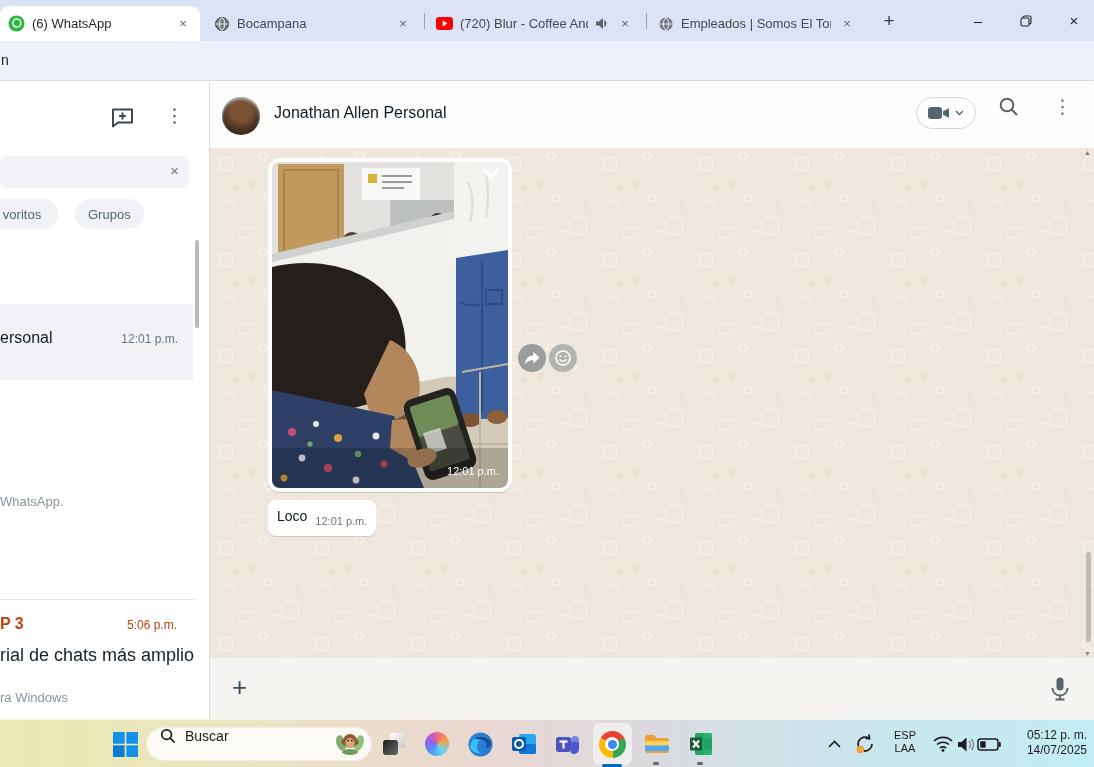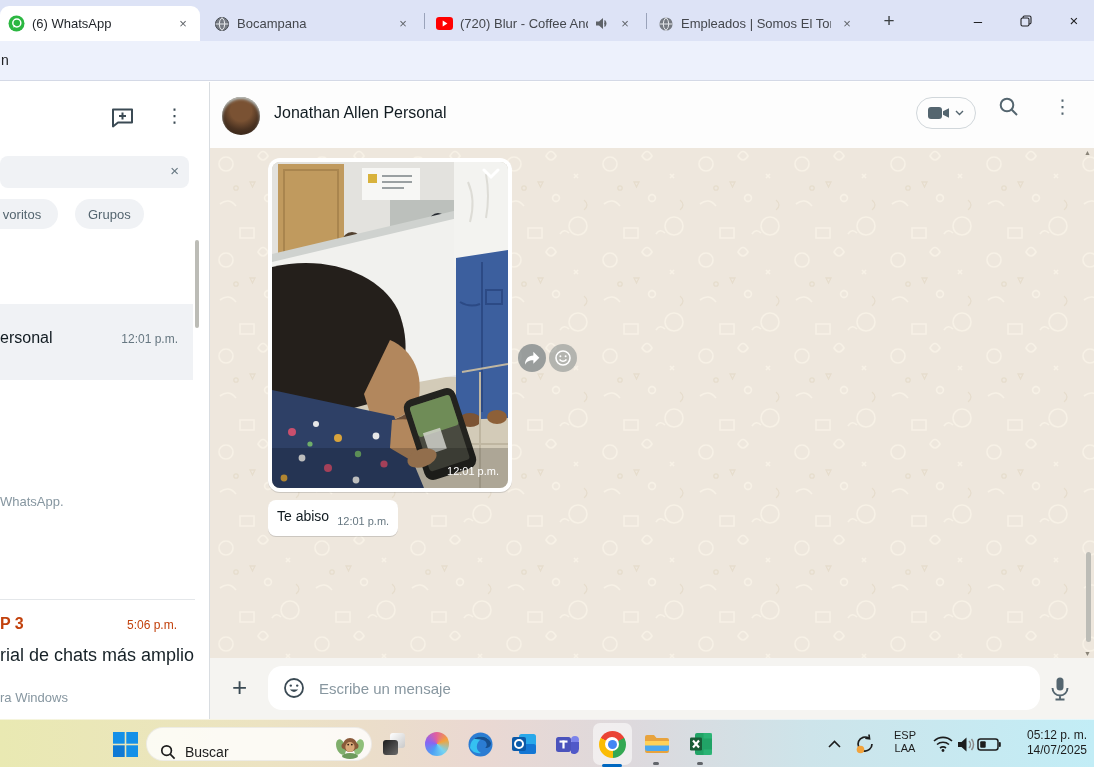--- a/index.html
+++ b/index.html
@@ -34,21 +34,21 @@
 .tail:before{content:"";position:absolute;left:-8px;top:0;width:0;height:0;border-top:0 solid transparent;border-bottom:11px solid transparent;border-right:8px solid #fff}
 .hoverbtn{width:28px;height:28px;border-radius:50%;display:flex;align-items:center;justify-content:center}
 #composer{left:0;top:576px;width:884px;height:61px;background:#f5f4f1}
 #input-pill{left:58px;top:8px;width:772px;height:44px;background:#fff;border-radius:14px;display:flex;align-items:center;padding:0 14px;gap:13px}
 .placeholder{font-size:15px;color:#8897a0}
 .sbar{background:#bcbcb6;border-radius:3px}
 
 #taskbar{left:0;top:719px;width:1094px;height:48px;background:linear-gradient(90deg,#e9e9b2 0%,#ece3c2 24%,#ead8d2 44%,#ddd9dd 58%,#cde4ea 74%,#c2edf6 100%);border-top:1px solid rgba(255,255,255,.55)}
 .tkicon{top:10px;width:28px;height:28px;display:flex;align-items:center;justify-content:center}
 .tkdot{top:42px;width:6px;height:3px;border-radius:2px;background:#61656a}
-#tk-search{left:146px;top:7px;width:226px;height:34px;background:rgba(255,255,255,.82);border:1px solid rgba(0,0,0,.06);border-radius:17px;display:flex;align-items:flex-end;padding:0 6px 0 13px;gap:9px}
+#tk-search{left:146px;top:7px;width:226px;height:34px;background:rgba(255,255,255,.82);border:1px solid rgba(0,0,0,.06);border-radius:17px;display:flex;align-items:flex-start;padding:0 6px 0 13px;gap:9px}
 #tk-search span{font-size:14px;color:#1d1d1d;flex:1}
 .trytxt{font-size:11px;line-height:13px;color:#1d1d1d;text-align:center}
 .clock{font-size:12px;line-height:15px;color:#1d1d1d;text-align:right}
 </style>
 </head>
 <body>
 
 <div id="tabstrip" class="a">
   <div class="tab active a" style="left:0;width:200px">
     <svg width="17" height="17" viewBox="0 0 17 17">
@@ -275,22 +275,22 @@
               <ellipse cx="150" cy="296" rx="15" ry="9" fill="#b2875d" transform="rotate(-18 150 296)"></ellipse>
               <rect y="286" width="236" height="40" fill="rgba(0,0,0,0.18)"></rect>
             </svg>
             <svg class="a" style="right:6px;top:6px" width="22" height="14" viewBox="0 0 22 14">
                 <path d="M4 2 l7 7 7-7" stroke="#fff" stroke-width="3" fill="none" stroke-linecap="round"></path>
               </svg>
             <span class="a" style="right:9px;bottom:7px;font-size:11px;color:#fff">12:01 p.m.</span>
           </div>
         </div>
 
-        <div class="bubble">
-          <span>Te abiso</span><span class="btime">12:01 p.m.</span>
+        <div class="bubble" style="margin-bottom:1px">
+          <span>Loco</span><span class="btime">12:01 p.m.</span>
         </div>
       </div>
 
       <div class="hoverbtn a" style="left:308px;top:196px;background:rgba(97,109,113,.6)">
         <svg width="16" height="15" viewBox="0 0 24 22">
             <path d="M14 1 L23 10 L14 19 V13.5 C7 13.5 3.5 16 1.5 20.5 C1.5 12 6.5 6.8 14 6.6 Z" fill="#fff"></path>
           </svg>
       </div>
       <div class="hoverbtn a" style="left:339px;top:196px;background:rgba(97,109,113,.42)">
         <svg width="18" height="18" viewBox="0 0 18 18">
@@ -301,29 +301,20 @@
           </svg>
       </div>
 
       <span class="a" style="right:3px;top:1px;font-size:7px;color:#8a8478">▲</span>
       <div class="sbar a" style="right:3px;top:404px;width:5px;height:90px"></div>
       <span class="a" style="right:3px;bottom:1px;font-size:7px;color:#8a8478">▼</span>
     </div>
 
     <footer id="composer" class="a">
       <span class="a" style="left:22px;top:14px;font-size:26px;font-weight:lighter;color:#3b4a54;line-height:30px">+</span>
-      <div id="input-pill" class="a">
-        <svg width="24" height="24" viewBox="0 0 24 24">
-            <circle cx="12" cy="12" r="9" fill="none" stroke="#3b4a54" stroke-width="1.8"></circle>
-            <circle cx="8.8" cy="9.6" r="1.2" fill="#3b4a54"></circle>
-            <circle cx="15.2" cy="9.6" r="1.2" fill="#3b4a54"></circle>
-            <path d="M7.8 13.6 q4.2 4.6 8.4 0 z" fill="#3b4a54"></path>
-          </svg>
-        <span class="placeholder">Escribe un mensaje</span>
-      </div>
       <div class="a" style="left:840px;top:18px">
         <svg width="20" height="26" viewBox="0 0 20 26">
             <rect x="6.5" y="1.5" width="7" height="13" rx="3.5" fill="#54656f"></rect>
             <path d="M2.5 12 a7.5 7.5 0 0 0 15 0 M10 19.5 v4 M5.5 23.5 h9" stroke="#54656f" stroke-width="1.9" fill="none"></path>
           </svg>
       </div>
     </footer>
   </main>
 </div>
 

